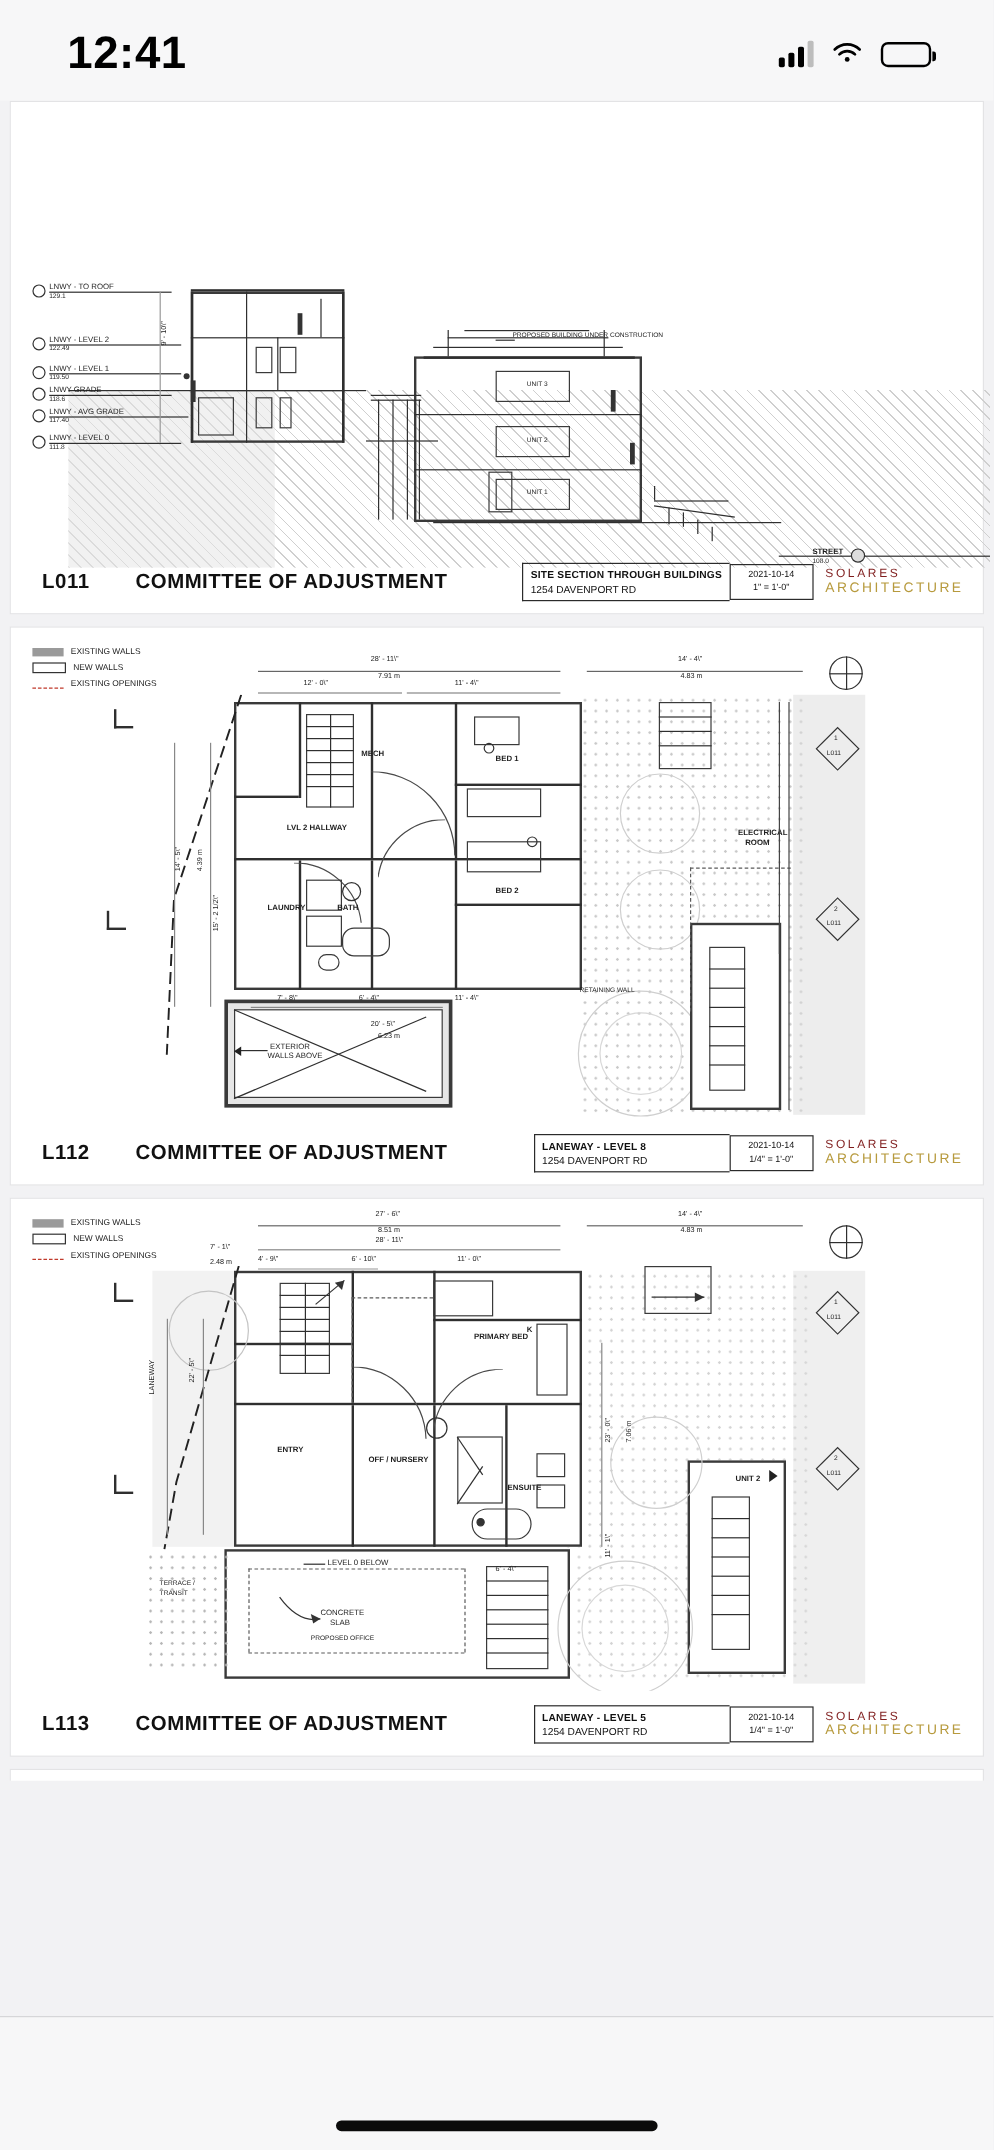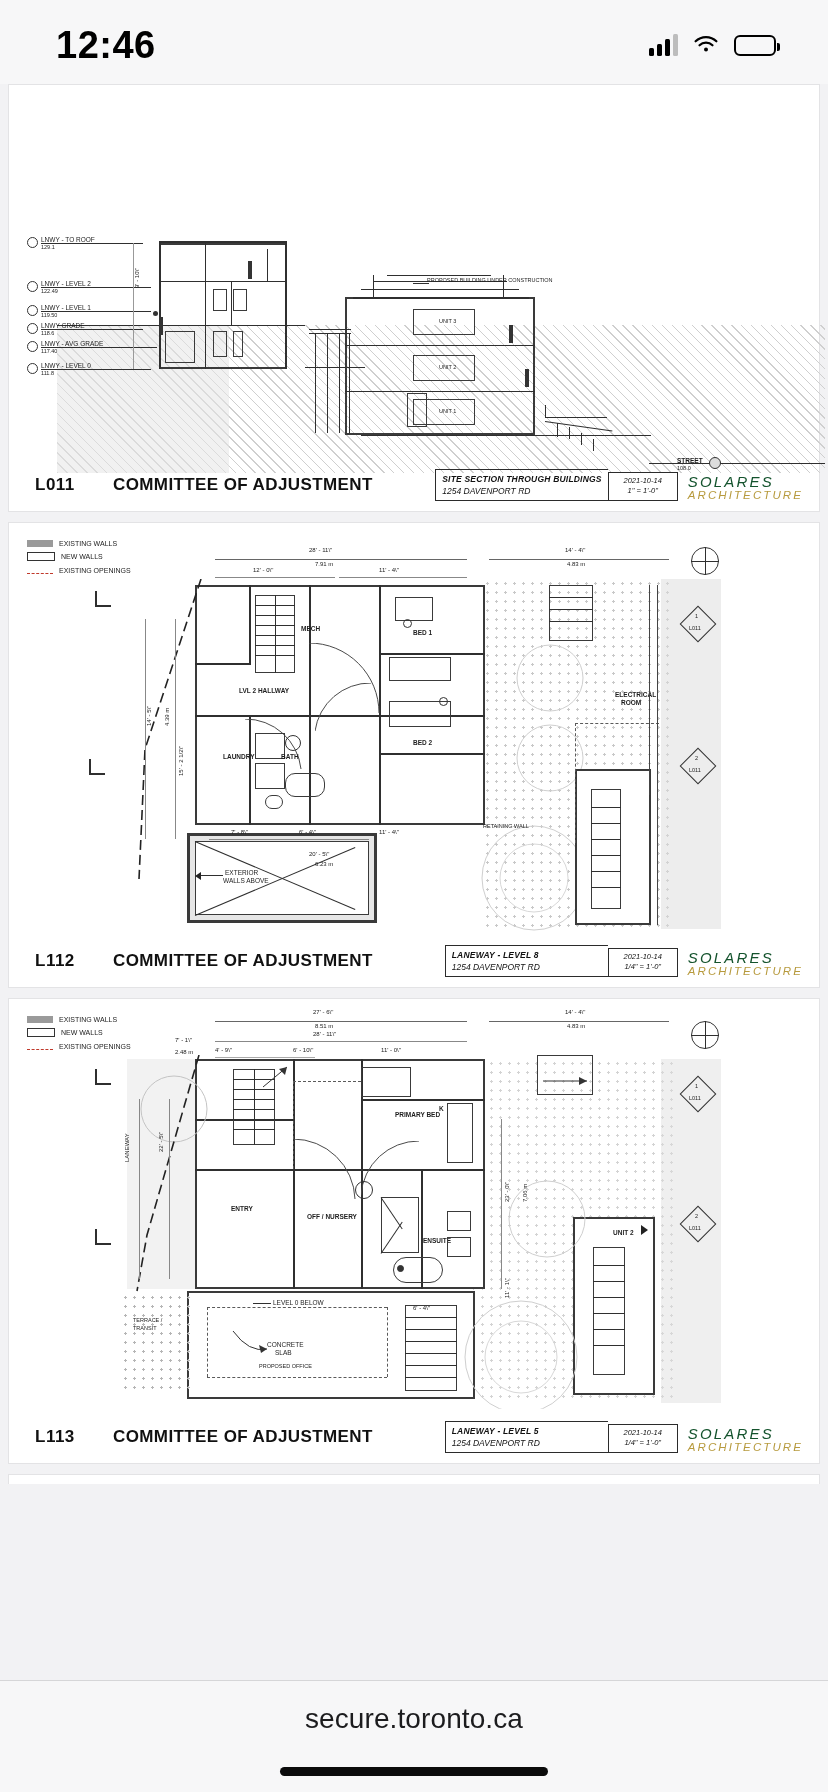--- a/index.html
+++ b/index.html
@@ -91,23 +91,22 @@
   }
   .sheet-title {
     font-size: 17px;
     font-weight: 700;
     color: #111;
     letter-spacing: 0.4px;
   }
   .tb-right {
     margin-left: auto;
     display: flex;
-    align-items: flex-end;
+    align-items: center;
     gap: 0;
-    font-style: italic;
   }
   .tb-box {
     border: 1px solid #2b2b2b;
     border-right: none;
     font-size: 8.5px;
     line-height: 1.45;
     padding: 3px 6px;
     min-width: 150px;
     color: #111;
   }
@@ -116,21 +115,21 @@
   .tb-box .l2 { font-weight: 400; }
   .tb-meta { display:flex; flex-direction:column; justify-content:center; min-width: 56px; }
   .tb-meta div { font-size: 7.5px; text-align:center; }
   .logo {
     margin-left: 10px;
     display: flex;
     flex-direction: column;
     justify-content: center;
     line-height: 1.05;
   }
-  .logo .l-top { font-size: 15px; letter-spacing: 2.2px; color: #14532d; }
+  .logo .l-top { font-size: 10px; letter-spacing: 2.2px; color: #7f1d1d; }
   .logo .l-bot { font-size: 11.5px; letter-spacing: 2.1px; color: #b79a3d; }
 
   
   .legend {
     position: absolute;
     top: 14px; left: 18px;
     font-size: 7px;
     color: #222;
     line-height: 1.9;
   }
@@ -207,21 +206,21 @@
     transform: translateX(-50%);
     width: 268px; height: 9px;
     background: #0b0b0b;
     border-radius: 6px;
   }
 </style>
 </head>
 <body>
 
 <div class="status-bar">
-  <div class="status-time">12:46</div>
+  <div class="status-time">12:41</div>
   <div class="status-right">
     <span class="sig-bars">
         <i></i>
         <i></i>
         <i></i>
         <i></i>
       </span>
     <svg width="28" height="20" viewBox="0 0 28 20">
       <path d="M14 16.5a2 2 0 1 0 0-4 2 2 0 0 0 0 4z" fill="#000"></path>
       <path d="M7.5 10.3a9.3 9.3 0 0 1 13 0" stroke="#000" stroke-width="2.2" fill="none" stroke-linecap="round"></path>
@@ -740,15 +739,14 @@
       
       
       
       
     </div>
   </div>
 
 </div>
 
 <div class="browser-bar">
-  <div class="url-text">secure.toronto.ca</div>
   <div class="home-indicator"></div>
 </div>
 
 </body></html>

